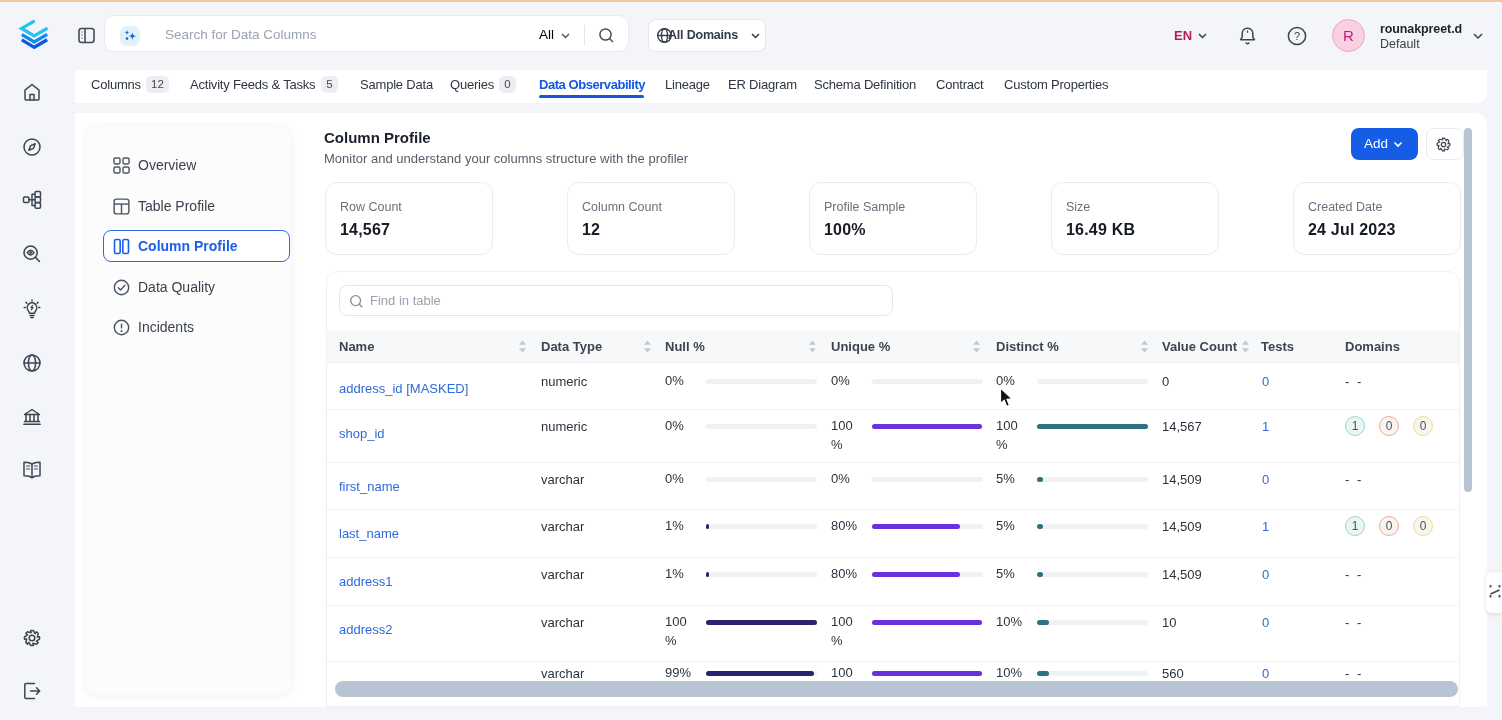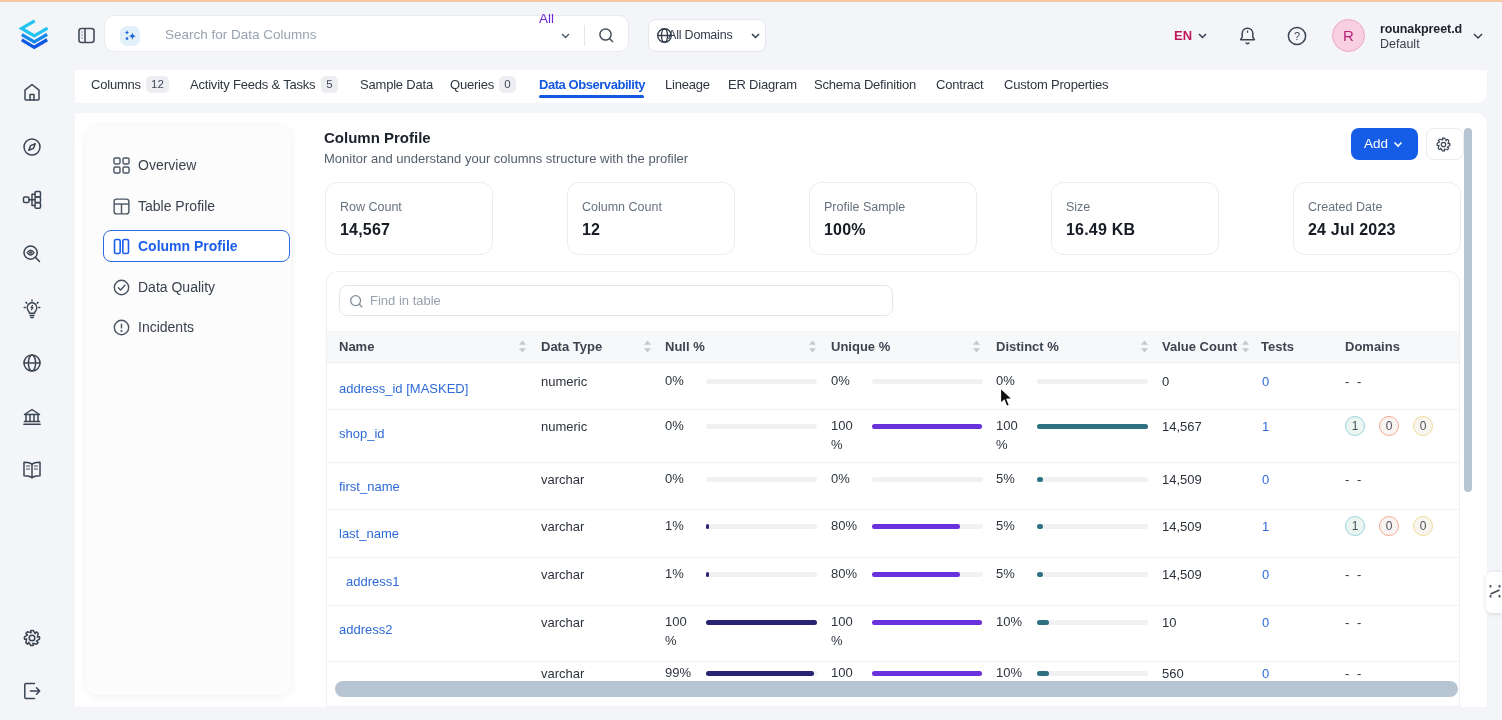--- a/index.html
+++ b/index.html
@@ -56,36 +56,36 @@
   <path d="M3 5h2 M3 8h2 M3 11h2" stroke="#8b919c" stroke-width="1"></path>
 </svg>
 <div class="abs" style="left:104px;top:15px;width:525px;height:37px;background:#fff;border:1px solid #e9ebee;border-radius:10px;"></div>
 <div class="abs" style="left:120px;top:26px;width:20px;height:20px;border-radius:7px;background:#e2f0fa;"></div>
 <svg class="abs" style="left:121px;top:27px;" width="18" height="18" viewBox="0 0 18 18" fill="#1f63d6">
   <path d="M11.4 5.2 C11.8 7.8 12.7 8.7 15.2 9.1 C12.7 9.5 11.8 10.4 11.4 13 C11 10.4 10.1 9.5 7.6 9.1 C10.1 8.7 11 7.8 11.4 5.2 Z"></path>
   <path d="M6 3 C6.25 4.6 6.8 5.15 8.4 5.4 C6.8 5.65 6.25 6.2 6 7.8 C5.75 6.2 5.2 5.65 3.6 5.4 C5.2 5.15 5.75 4.6 6 3 Z"></path>
   <circle cx="6" cy="11.6" r="1.3"></circle>
 </svg>
 <div class="abs" style="left:165px;top:27px;font-size:13.5px;color:#9aa3b0;">Search for Data Columns</div>
-<div class="abs" style="left:539px;top:11px;font-size:13.5px;color:#6d28d9;">All</div>
+<div class="abs" style="left:539px;top:27px;font-size:13.5px;color:#000000;">All</div>
 <svg class="abs" style="left:560px;top:32px;" width="11" height="8" viewBox="0 0 11 8" fill="none">
     <path d="M2 2 L5.5 5.5 L9 2" stroke="#4a5563" stroke-width="1.4"></path>
   </svg>
 <div class="abs" style="left:584px;top:25px;width:1px;height:21px;background:#e3e6ea;"></div>
 <svg class="abs" style="left:598px;top:27px;" width="17" height="17" viewBox="0 0 17 17" fill="none">
   <circle cx="7.5" cy="7.5" r="5.6" stroke="#454e5c" stroke-width="1.5"></circle>
     <line x1="11.7" y1="11.7" x2="15" y2="15" stroke="#454e5c" stroke-width="1.5"></line>
 </svg>
 <div class="abs" style="left:648px;top:19px;width:118px;height:33px;background:#fff;border:1px solid #e3e6eb;border-radius:8px;"></div>
 <svg class="abs" style="left:656px;top:27px;" width="17" height="17" viewBox="0 0 17 17" fill="none">
   <circle cx="8.5" cy="8.5" r="6.8" stroke="#333c4a" stroke-width="1.4"></circle>
   <ellipse cx="8.5" cy="8.5" rx="3" ry="6.8" stroke="#333c4a" stroke-width="1.4"></ellipse>
   <path d="M1.8 8.5 h13.4" stroke="#333c4a" stroke-width="1.4"></path>
 </svg>
-<div class="abs" style="left:668px;top:28px;font-size:12.5px;letter-spacing:-0.2px;font-weight:normal;color:#333c4a;">All Domains</div>
+<div class="abs" style="left:668px;top:28px;font-size:12.5px;letter-spacing:-0.2px;font-weight:bold;color:#333c4a;">All Domains</div>
 <svg class="abs" style="left:750px;top:32px;" width="11" height="8" viewBox="0 0 11 8" fill="none">
     <path d="M2 2 L5.5 5.5 L9 2" stroke="#333c4a" stroke-width="1.5"></path>
   </svg>
 <div class="abs" style="left:1174px;top:28px;font-size:13px;font-weight:bold;color:#be185d;">EN</div>
 <svg class="abs" style="left:1197px;top:32px;" width="11" height="8" viewBox="0 0 11 8" fill="none">
     <path d="M2 2 L5.5 5.5 L9 2" stroke="#333c4a" stroke-width="1.5"></path>
   </svg>
 <svg class="abs" style="left:1238px;top:26px;" width="19" height="20" viewBox="0 0 19 20" fill="none">
   <path d="M9.5 2.2 c-3.2 0 -5.3 2.3 -5.3 5.3 v3.6 l-1.6 2.6 h13.8 l-1.6 -2.6 v-3.6 c0 -3 -2.1 -5.3 -5.3 -5.3 z" stroke="#3a4350" stroke-width="1.5" stroke-linejoin="round"></path>
   <path d="M7.8 16.5 a1.8 1.8 0 0 0 3.4 0" stroke="#3a4350" stroke-width="1.5"></path>
@@ -218,21 +218,21 @@
 <div class="track" style="left:872px;top:523.5px;"></div>
 <div class="fill purp" style="left:872px;top:523.5px;width:88px;"></div>
 <div class="cell" style="left:996px;top:517.5px;">5%</div>
 <div class="track" style="left:1037px;top:523.5px;"></div>
 <div class="fill teal" style="left:1037px;top:523.5px;width:6px;"></div>
 <div class="cell" style="left:1162px;top:518.5px;">14,509</div>
 <div class="link" style="left:1262px;top:518.5px;">1</div>
 <div class="stc" style="left:1345px;top:515.5px;background:#eaf6ef;border:1px solid #97d4e4;">1</div>
 <div class="stc" style="left:1379px;top:515.5px;background:#f9f3f2;border:1px solid #f2a98f;">0</div>
 <div class="stc" style="left:1413px;top:515.5px;background:#f8f5ee;border:1px solid #f1dc95;">0</div>
-<div class="link" style="left:339px;top:573.5px;margin-left:7px;">address1</div>
+<div class="link" style="left:339px;top:573.5px;">address1</div>
 <div class="cell" style="left:541px;top:566.5px;">varchar</div>
 <div class="cell" style="left:665px;top:565.5px;">1%</div>
 <div class="track" style="left:706px;top:571.5px;"></div>
 <div class="fill navy" style="left:706px;top:571.5px;width:3px;"></div>
 <div class="cell" style="left:831px;top:565.5px;">80%</div>
 <div class="track" style="left:872px;top:571.5px;"></div>
 <div class="fill purp" style="left:872px;top:571.5px;width:88px;"></div>
 <div class="cell" style="left:996px;top:565.5px;">5%</div>
 <div class="track" style="left:1037px;top:571.5px;"></div>
 <div class="fill teal" style="left:1037px;top:571.5px;width:6px;"></div>

